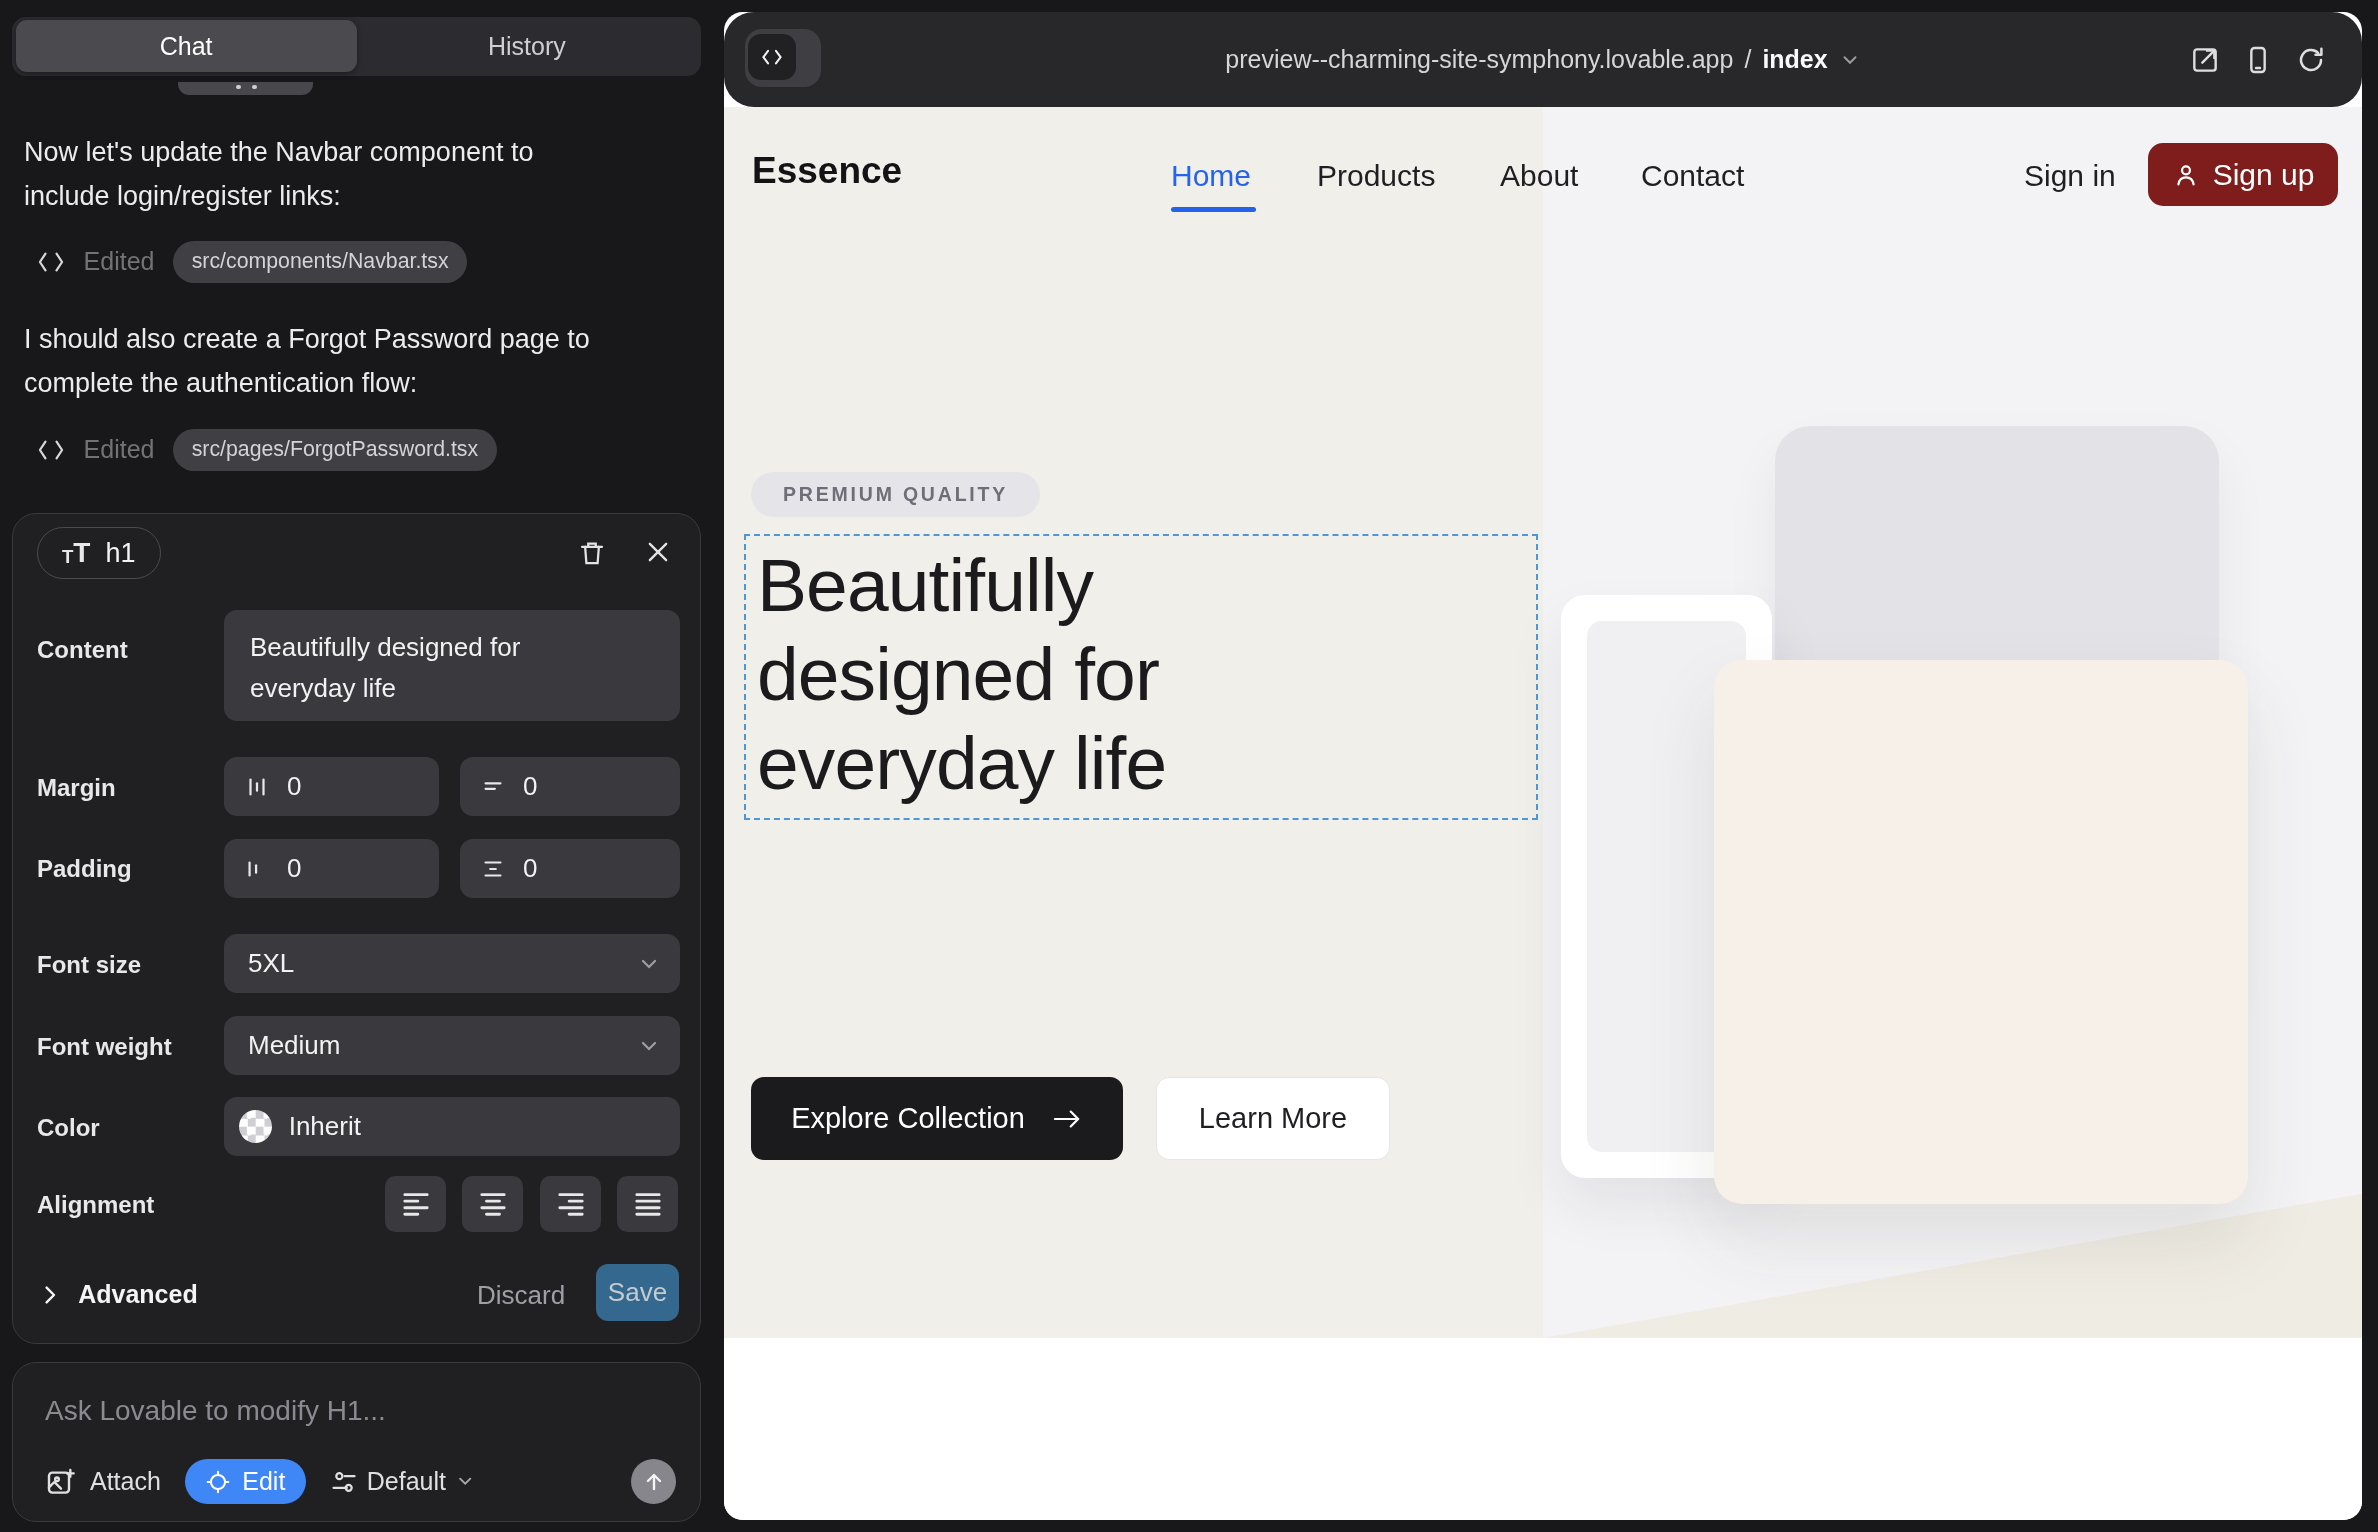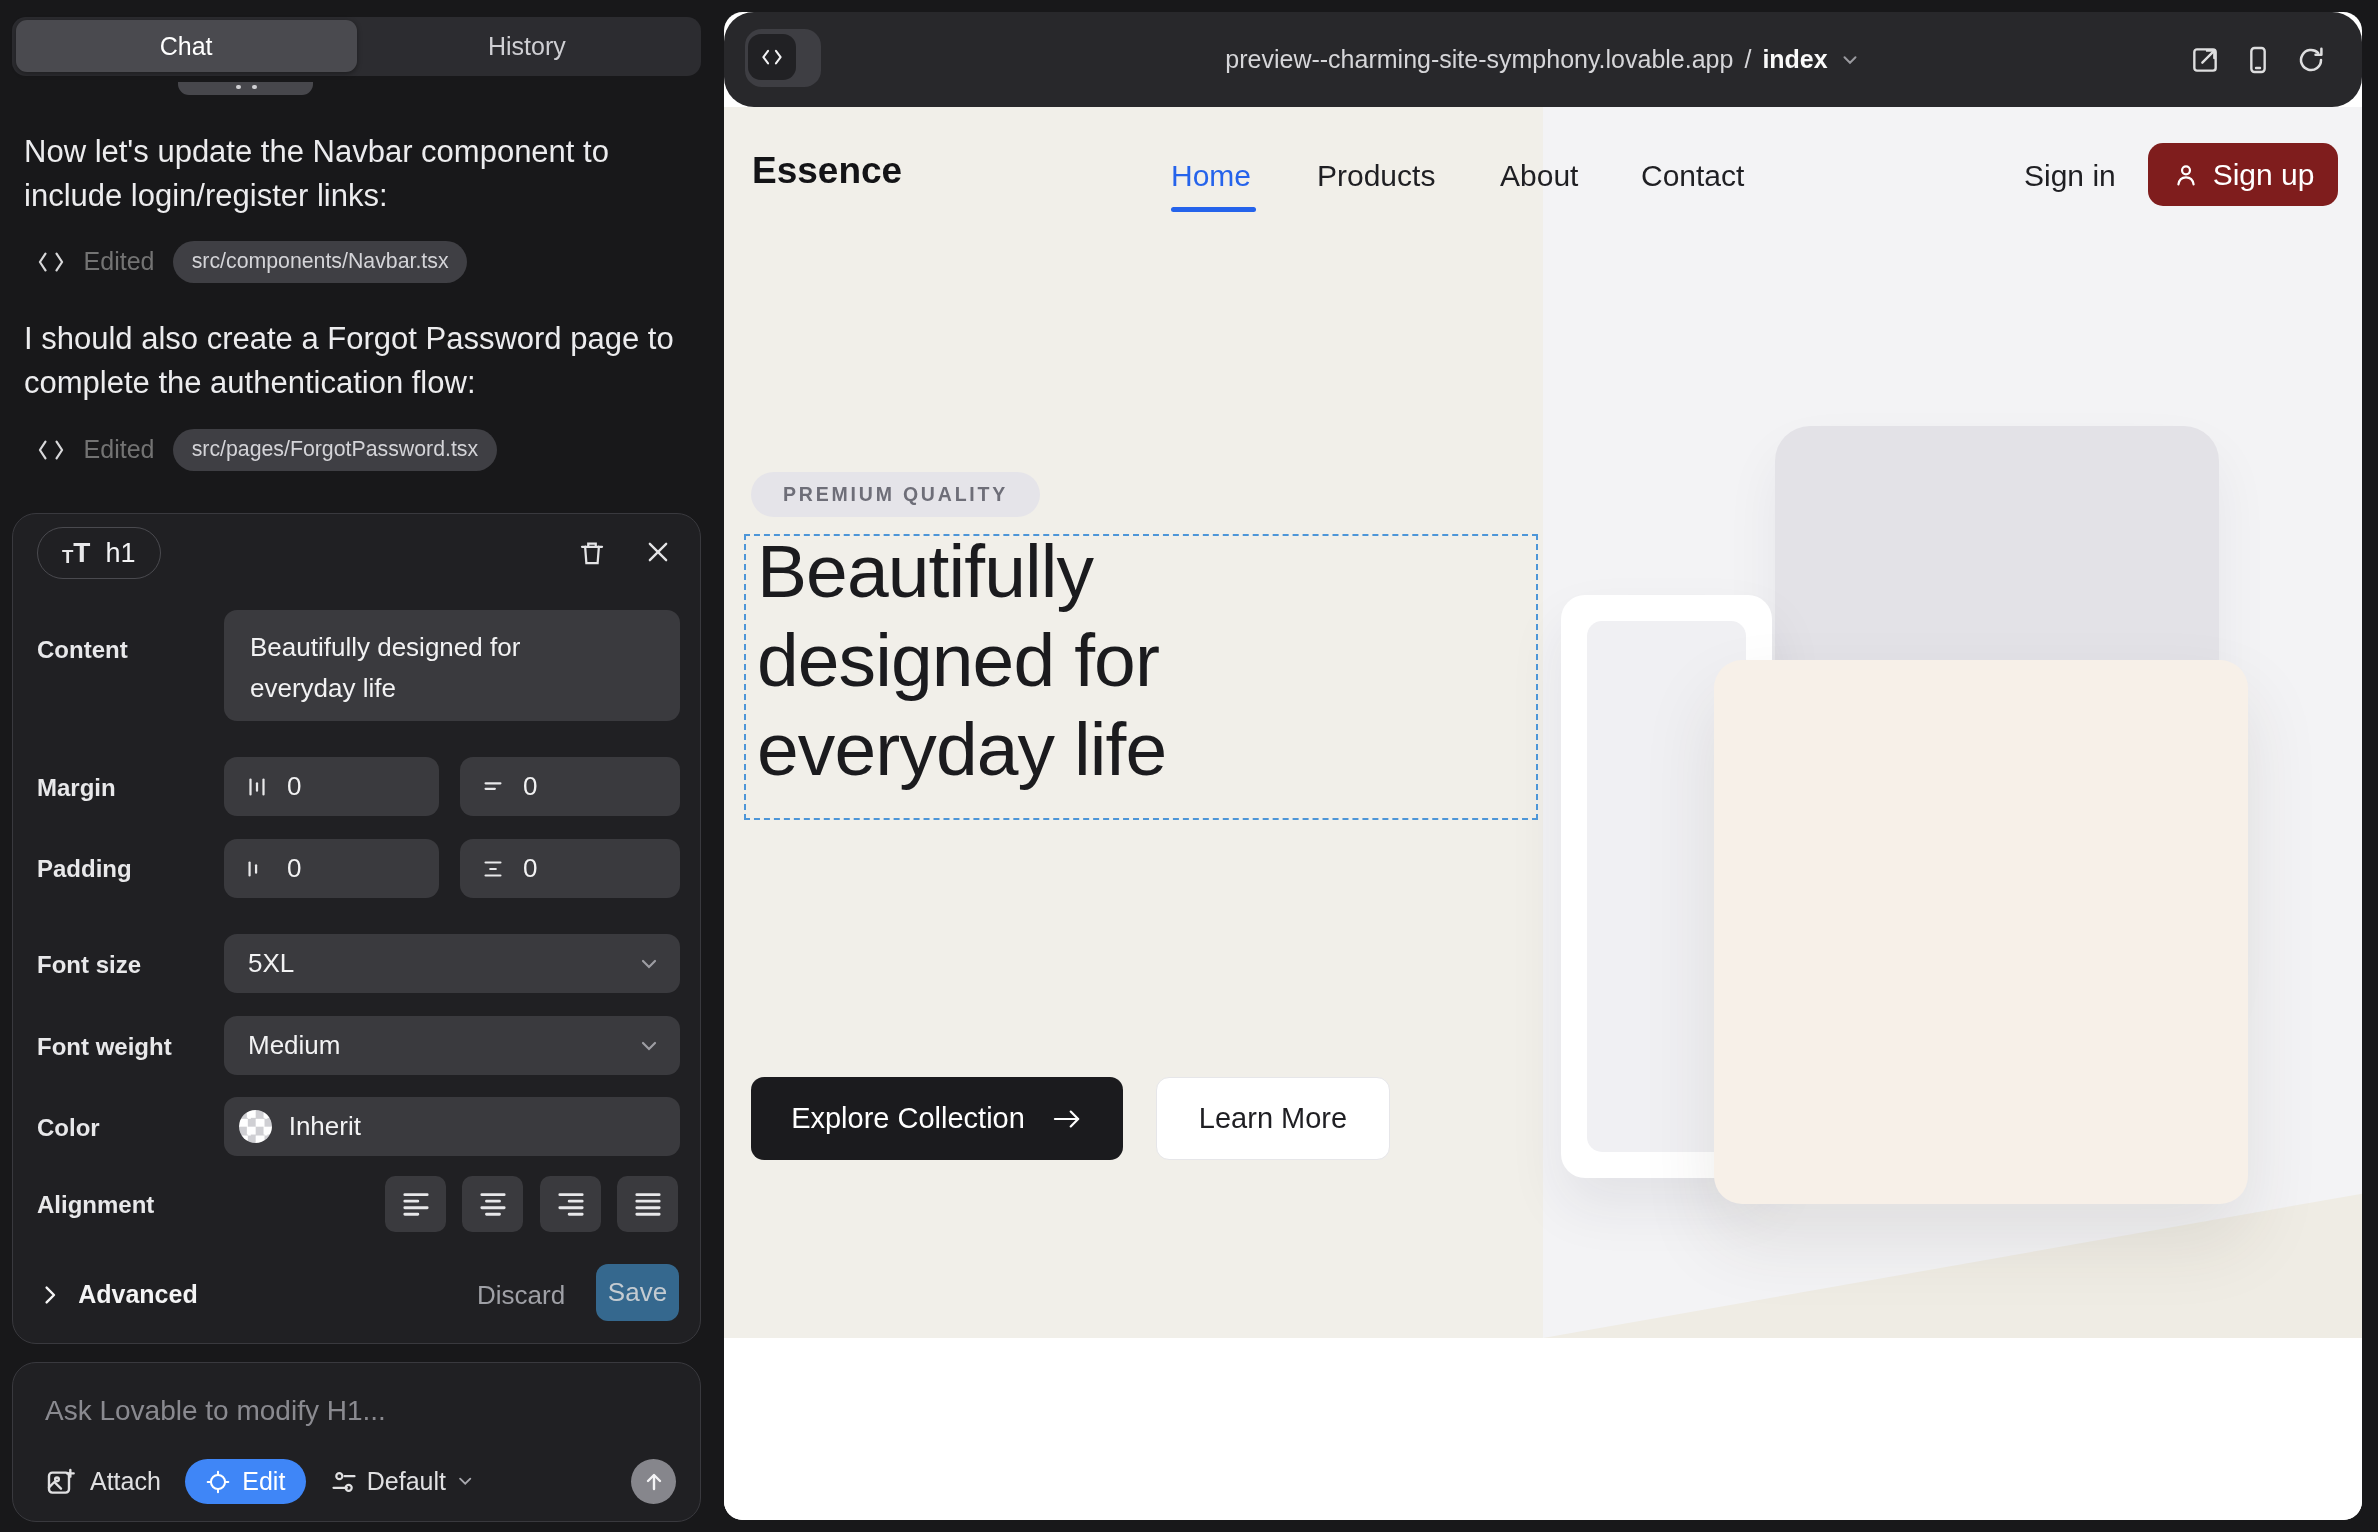--- a/index.html
+++ b/index.html
@@ -7,21 +7,21 @@
   body { font-family:"Liberation Sans", sans-serif; background:#18181a; }
   .app { position:relative; width:2378px; height:1532px; background:#18181a; }
   .abs { position:absolute; }
 
   
   .tabs { left:12px; top:16.7px; width:689px; height:59px; background:#2c2c30; border-radius:14px; display:flex; padding:3.7px; }
   .tab { flex:1; display:flex; align-items:center; justify-content:center; font-size:25px; color:#cfcfd3; border-radius:11px; cursor:pointer; }
   .tab.active { background:#4a4a4f; color:#fff; box-shadow:0 1.9px 5.6px rgba(0,0,0,.35); }
   .chip-sliver { left:178px; top:82px; width:135px; height:13px; background:#47474c; border-radius:0 0 11px 11px; }
   .chip-sliver i { position:absolute; top:2.8px; width:4.6px; height:4.6px; border-radius:50%; background:#cfcfd3; }
-  .msg { color:#ececee; font-size:31px; line-height:44px; }
+  .msg { color:#ececee; font-size:27px; line-height:44px; }
   .edited-row { display:flex; align-items:center; gap:18.6px; }
   .edited-label { color:#737373; font-size:25px; font-weight:400; }
   .file-pill { background:#3f3f44; color:#d4d4d8; font-size:21.3px; padding:8.3px 18.6px; border-radius:927px; white-space:nowrap; }
 
   .panel { background:#202023; border:1.9px solid #39393e; border-radius:24px; }
 
   
   .el-chip { position:absolute; left:24px; top:13px; height:52px; padding:0 24px; border:1.9px solid #4a4a4f; border-radius:927px; display:flex; align-items:center; gap:15px; color:#fff; }
   .tt-ic { display:flex; align-items:flex-end; color:#e8e8ea; line-height:1; }
   .tt-ic .t-sm { font-size:18.6px; font-weight:600; }
@@ -61,21 +61,21 @@
   .wedge { position:absolute; left:819px; top:1067px; width:819px; height:164px; background:#efece4; clip-path:polygon(0 100%, 100% 12%, 100% 100%); }
 
   .brand { position:absolute; left:28px; top:43px; font-size:37px; font-weight:700; color:#141417; }
   .navlink { position:absolute; top:52px; font-size:30px; color:#1f1f23; cursor:pointer; }
   .navlink.active { color:#2563eb; }
   .nav-underline { position:absolute; left:447px; top:100px; width:85px; height:4.6px; border-radius:2.8px; background:#2563eb; }
   .signup { position:absolute; left:1424px; top:36px; width:190px; height:63px; background:#7f1d1d; border-radius:15px; color:#fff; font-size:30px; display:flex; align-items:center; justify-content:center; gap:13px; cursor:pointer; }
 
   .badge { position:absolute; left:27px; top:365px; height:45px; padding:0 32px; background:#e5e4e9; border-radius:927px; display:flex; align-items:center; font-size:19.5px; letter-spacing:2.8px; color:#6e6e78; font-weight:600; }
   .sel-box { position:absolute; left:19.5px; top:427px; width:794px; height:286px; border:2.8px dashed #4d96d8; }
-  .hero-h1 { position:absolute; left:33px; top:420px; font-size:75px; line-height:89px; font-weight:500; color:#1b1b1e; letter-spacing:-0.9px; }
+  .hero-h1 { position:absolute; left:33px; top:434px; font-size:75px; line-height:89px; font-weight:500; color:#1b1b1e; letter-spacing:-0.9px; }
   .hero-p { position:absolute; left:31px; top:742px; font-size:35px; line-height:53px; color:#797983; }
   .cta-dark { position:absolute; left:27px; top:970px; width:372px; height:83px; background:#1b1b1e; color:#fff; border-radius:13px; display:flex; align-items:center; justify-content:center; gap:26px; font-size:29px; cursor:pointer; }
   .cta-light { position:absolute; left:432px; top:970px; width:234px; height:83px; background:#fff; border:1.9px solid #e6e6e9; border-radius:13px; display:flex; align-items:center; justify-content:center; font-size:29px; color:#1f1f23; cursor:pointer; }
 
   .card { position:absolute; border-radius:28px; }
   .card-lav { left:1051px; top:319px; width:444px; height:575px; background:#e3e2e7; border-radius:35px; box-shadow:0 28px 56px rgba(40,40,60,.06); }
   .card-white { left:837px; top:488px; width:211px; height:583px; background:#ffffff; border-radius:24px; box-shadow:0 28px 56px rgba(40,40,60,.08); }
   .card-white .inner { position:absolute; left:26px; top:26px; right:26px; bottom:26px; background:#f0f0f3; border-radius:15px; }
   .card-cream { left:990px; top:553px; width:534px; height:544px; background:#f7f0e8; box-shadow:0 37px 74px rgba(60,50,40,.10); }
 

